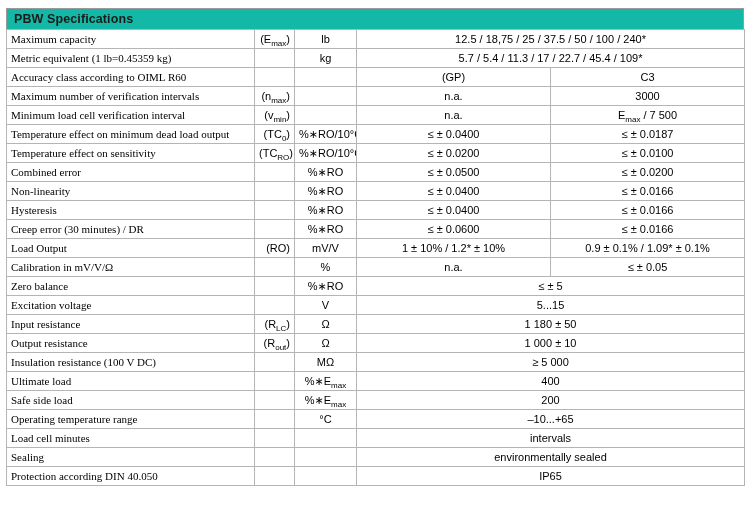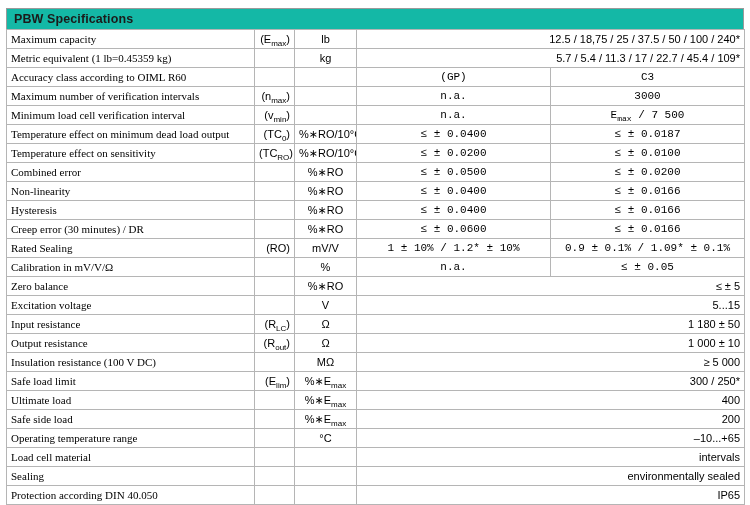--- a/index.html
+++ b/index.html
@@ -49,22 +49,22 @@
   
   col.c-label { width: 248px; }
   col.c-sym   { width: 40px;  }
   col.c-unit  { width: 62px;  }
   col.c-v1    { width: 194px; }
   col.c-v2    { width: 194px; }
 
   td.label { text-align: left; padding-left: 6px; font-family: Liberation Serif, serif; }
   td.sym   { text-align: right; padding-right: 6px; font-style: normal; }
   td.unit  { text-align: center; margin-left: 8px; }
-  td.val   { text-align: center; font-family: Liberation Mono, monospace; }
-  td.val-span { text-align: right; }
+  td.val   { text-align: center; }
+  td.val-span { text-align: center; }
 
   .sub {
     font-size: 8px;
     vertical-align: sub;
     line-height: 0;
   }
 </style>
 </head>
 <body>
 
@@ -162,21 +162,21 @@
 
       <tr>
         <td class="label">Creep error (30 minutes) / DR</td>
         <td class="sym"></td>
         <td class="unit">%∗RO</td>
         <td class="val">≤ ± 0.0600</td>
         <td class="val">≤ ± 0.0166</td>
       </tr>
 
       <tr>
-        <td class="label">Rated Sealing</td>
+        <td class="label">Load Output</td>
         <td class="sym">(RO)</td>
         <td class="unit">mV/V</td>
         <td class="val">1 ± 10% / 1.2* ± 10%</td>
         <td class="val">0.9 ± 0.1% / 1.09* ± 0.1%</td>
       </tr>
 
       <tr>
         <td class="label">Calibration in mV/V/Ω</td>
         <td class="sym"></td>
         <td class="unit">%</td>
@@ -212,26 +212,20 @@
         <td class="val-span" colspan="2">1 000 ± 10</td>
       </tr>
 
       <tr>
         <td class="label">Insulation resistance (100 V DC)</td>
         <td class="sym"></td>
         <td class="unit">MΩ</td>
         <td class="val-span" colspan="2">≥ 5 000</td>
       </tr>
 
-      <tr>
-        <td class="label">Safe load limit</td>
-        <td class="sym">(E<span class="sub">lim</span>)</td>
-        <td class="unit">%∗E<span class="sub">max</span></td>
-        <td class="val-span" colspan="2">300 / 250*</td>
-      </tr>
 
       <tr>
         <td class="label">Ultimate load</td>
         <td class="sym"></td>
         <td class="unit">%∗E<span class="sub">max</span></td>
         <td class="val-span" colspan="2">400</td>
       </tr>
 
       <tr>
         <td class="label">Safe side load</td>
@@ -242,21 +236,21 @@
 
 
       <tr>
         <td class="label">Operating temperature range</td>
         <td class="sym"></td>
         <td class="unit">°C</td>
         <td class="val-span" colspan="2">–10...+65</td>
       </tr>
 
       <tr>
-        <td class="label">Load cell material</td>
+        <td class="label">Load cell minutes</td>
         <td class="sym"></td>
         <td class="unit"></td>
         <td class="val-span" colspan="2">intervals</td>
       </tr>
 
       <tr>
         <td class="label">Sealing</td>
         <td class="sym"></td>
         <td class="unit"></td>
         <td class="val-span" colspan="2">environmentally sealed</td>

